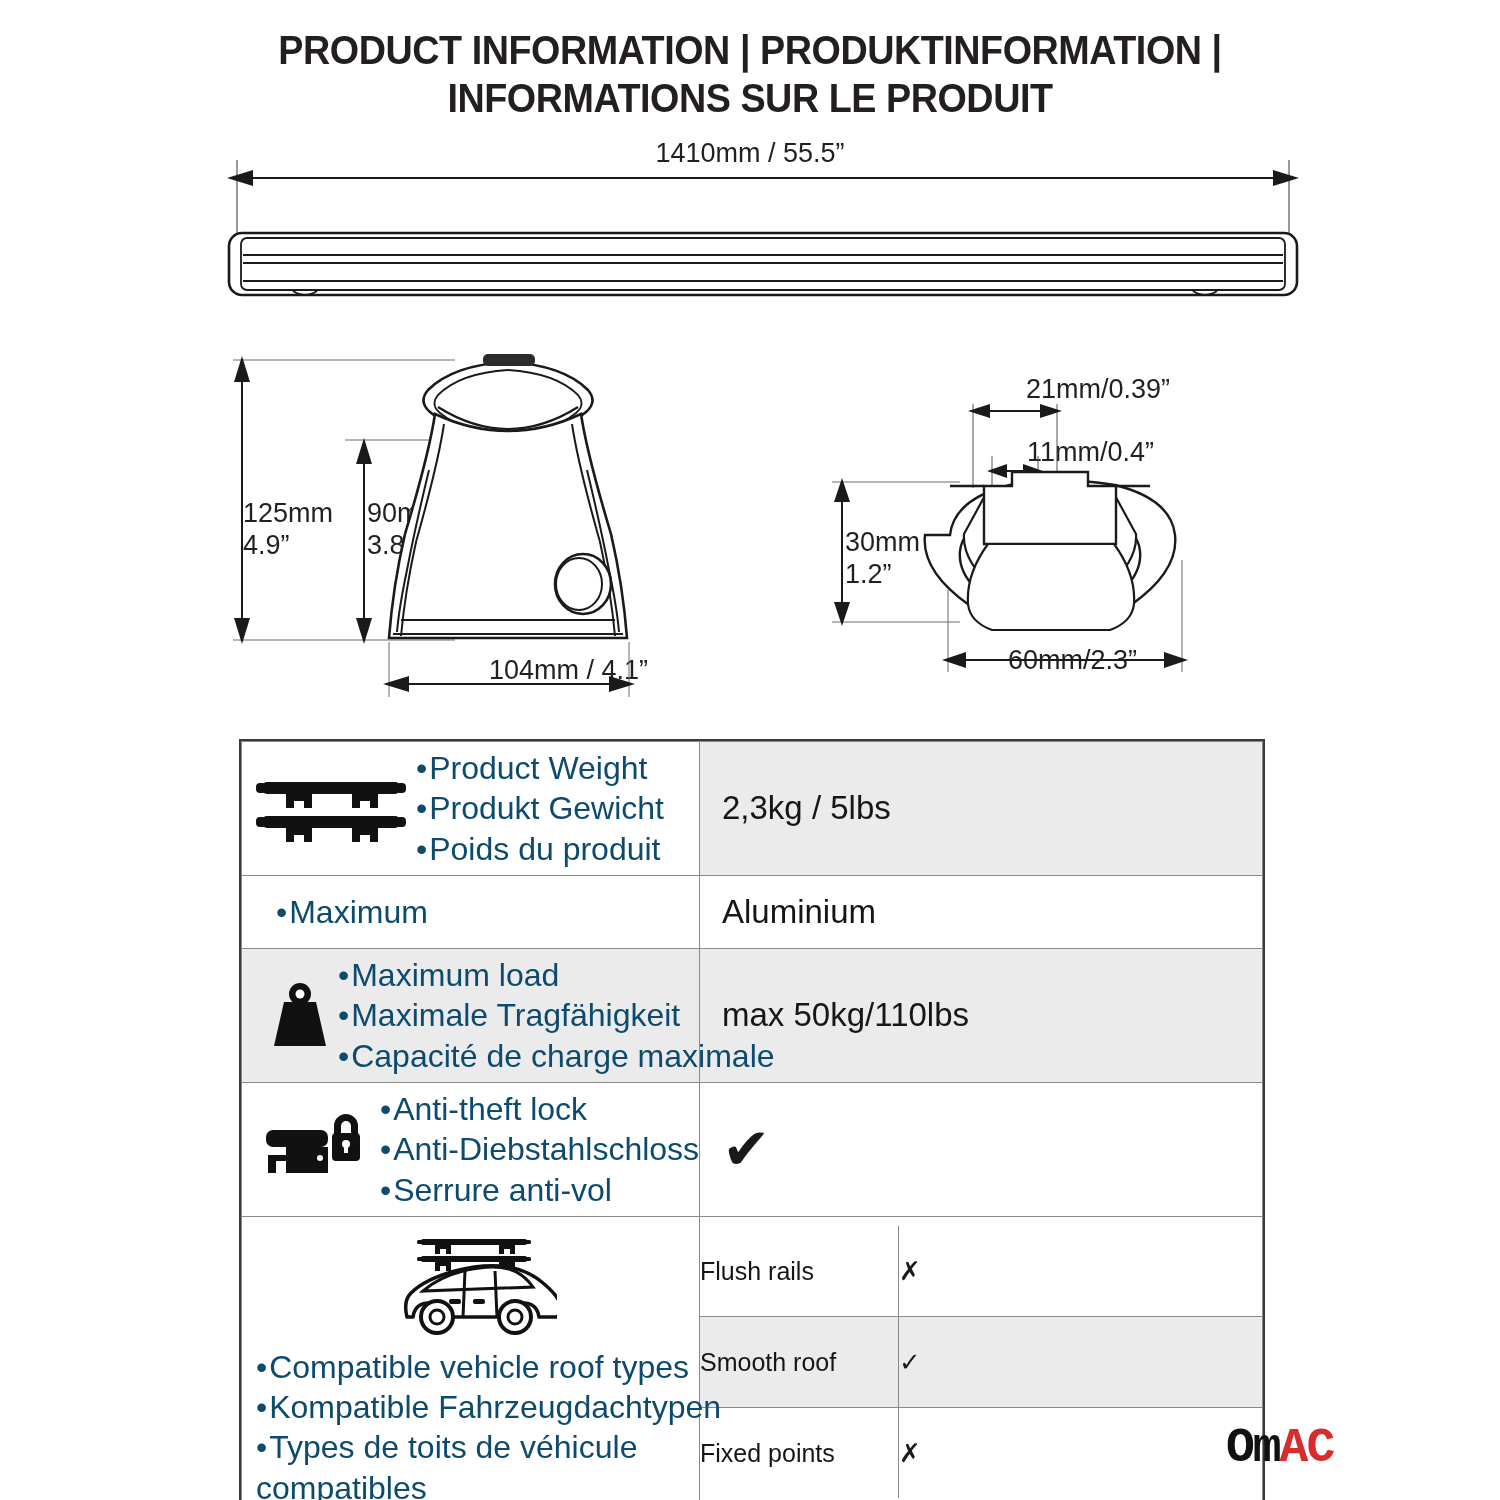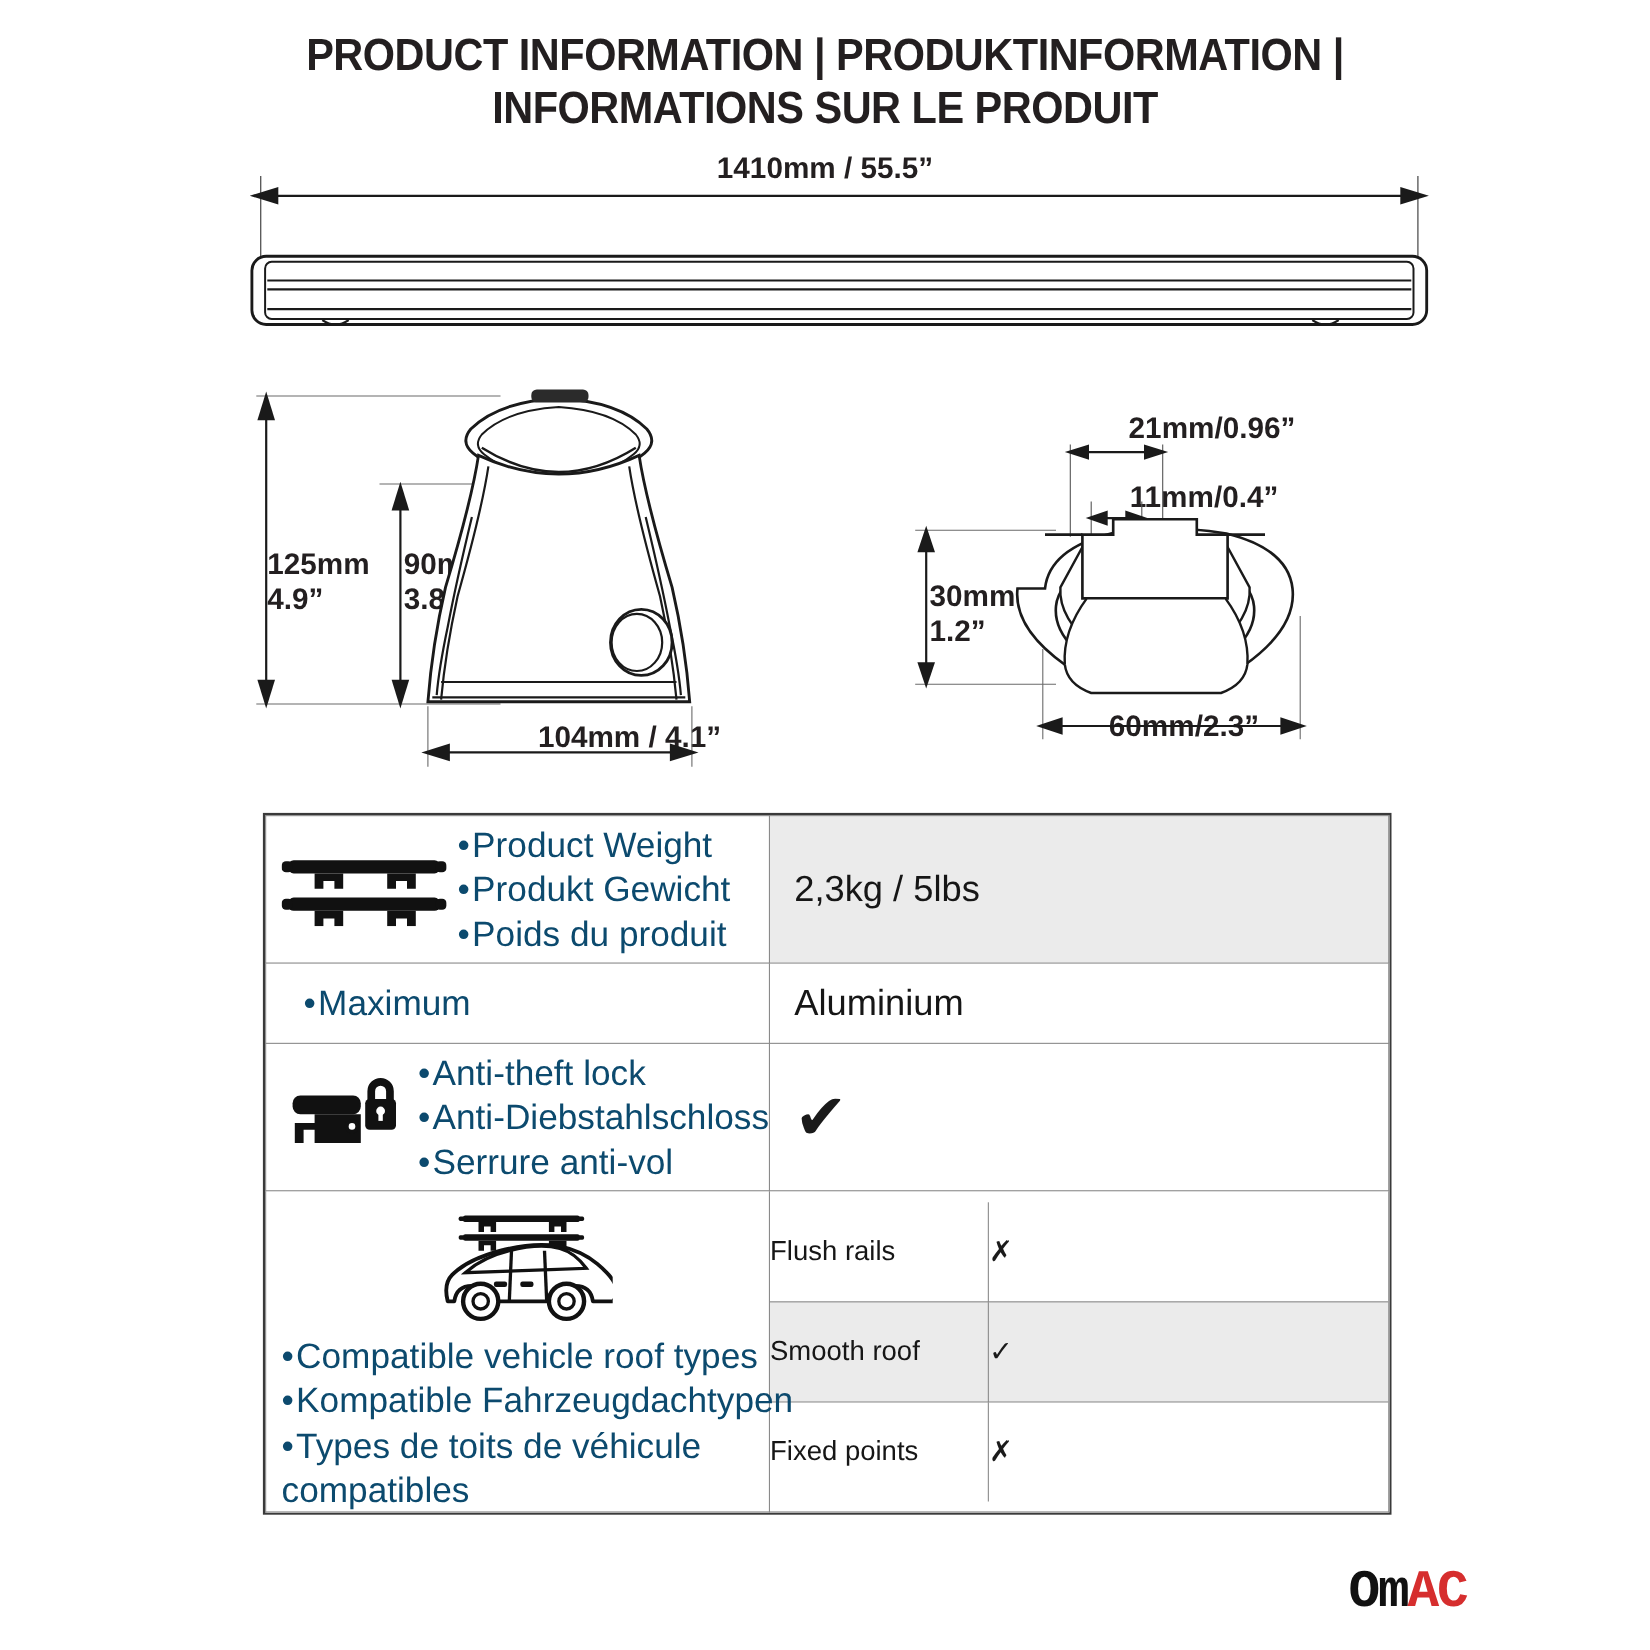--- a/index.html
+++ b/index.html
@@ -26,21 +26,20 @@
   }
   .title .l2{display:block;}
 
   
   .dimtxt{
     position:absolute;
     font-size:27px;
     color:#231f20;
     white-space:pre-line;
     line-height:1.18;
-    font-weight:bold;
   }
 
   
   .spec-table{
     position:absolute;
     left:239px;top:739px;
     width:1026px;
     border:2px solid #3a3a3a;
     border-collapse:collapse;
     box-sizing:border-box;
@@ -176,21 +175,21 @@
     <ellipse cx="358" cy="232" rx="28" ry="30" fill="#ffffff" stroke="#1a1a1a" stroke-width="2.6"></ellipse>
     <ellipse cx="354" cy="232" rx="23" ry="26" fill="#ffffff" stroke="#1a1a1a" stroke-width="2"></ellipse>
 
     <line x1="164" y1="290" x2="164" y2="345" stroke="#6a6a6a" stroke-width="1"></line>
     <line x1="404" y1="290" x2="404" y2="345" stroke="#6a6a6a" stroke-width="1"></line>
     <line x1="170" y1="332" x2="398" y2="332" stroke="#1a1a1a" stroke-width="2"></line>
     <polygon points="158,332 184,324 184,340" fill="#1a1a1a"></polygon>
     <polygon points="410,332 384,324 384,340" fill="#1a1a1a"></polygon>
   </svg>
 
-  <div class="dimtxt" style="left:1026px;top:374px;">21mm/0.96”</div>
+  <div class="dimtxt" style="left:1026px;top:374px;">21mm/0.39”</div>
   <div class="dimtxt" style="left:1027px;top:437px;">11mm/0.4”</div>
   <div class="dimtxt" style="left:845px;top:527px;">30mm
 1.2”</div>
   <div class="dimtxt" style="left:1008px;top:645px;">60mm/2.3”</div>
 
   <svg width="460" height="330" viewBox="0 0 460 330" style="position:absolute;left:820px;top:360px;">
 
     <line x1="153" y1="44" x2="153" y2="128" stroke="#555" stroke-width="1"></line>
     <line x1="237" y1="44" x2="237" y2="128" stroke="#555" stroke-width="1"></line>
     <line x1="159" y1="51" x2="231" y2="51" stroke="#1a1a1a" stroke-width="2"></line>
@@ -271,20 +270,41 @@
             <div class="bullets">
               <div class="bul">Maximum</div>
             </div>
           </div>
         </td>
         <td class="c-value plain">
           <div class="valcell">Aluminium</div>
         </td>
       </tr>
 
+      <tr>
+        <td class="c-label shaded" style="height:100px;">
+          <div class="labelcell" style="gap:6px;padding-left:26px;">
+            <div class="iconbox">
+              <svg width="64" height="66" viewBox="0 0 64 66">
+                <circle cx="32" cy="12" r="11" fill="#111"></circle>
+                <circle cx="32" cy="12" r="4.5" fill="#ffffff"></circle>
+                <path d="M16,20 h32 l10,44 h-52 z" fill="#111"></path>
+              </svg>
+            </div>
+            <div class="bullets">
+              <div class="bul">Maximum load</div>
+              <div class="bul">Maximale Tragfähigkeit</div>
+              <div class="bul">Capacité de charge maximale</div>
+            </div>
+          </div>
+        </td>
+        <td class="c-value shaded">
+          <div class="valcell">max 50kg/110lbs</div>
+        </td>
+      </tr>
 
       <tr>
         <td class="c-label plain" style="height:112px;">
           <div class="labelcell" style="gap:14px;padding-left:20px;">
             <div class="iconbox">
               <svg width="104" height="70" viewBox="0 0 104 70">
                 <g fill="#111">
                   <rect x="4" y="16" width="62" height="17" rx="7"></rect>
                   <path d="M24,33 h42 v26 h-42 v-12 h-10 v12 h-8 v-18 h18 z"></path>
                   <circle cx="58" cy="44" r="6.5"></circle>

